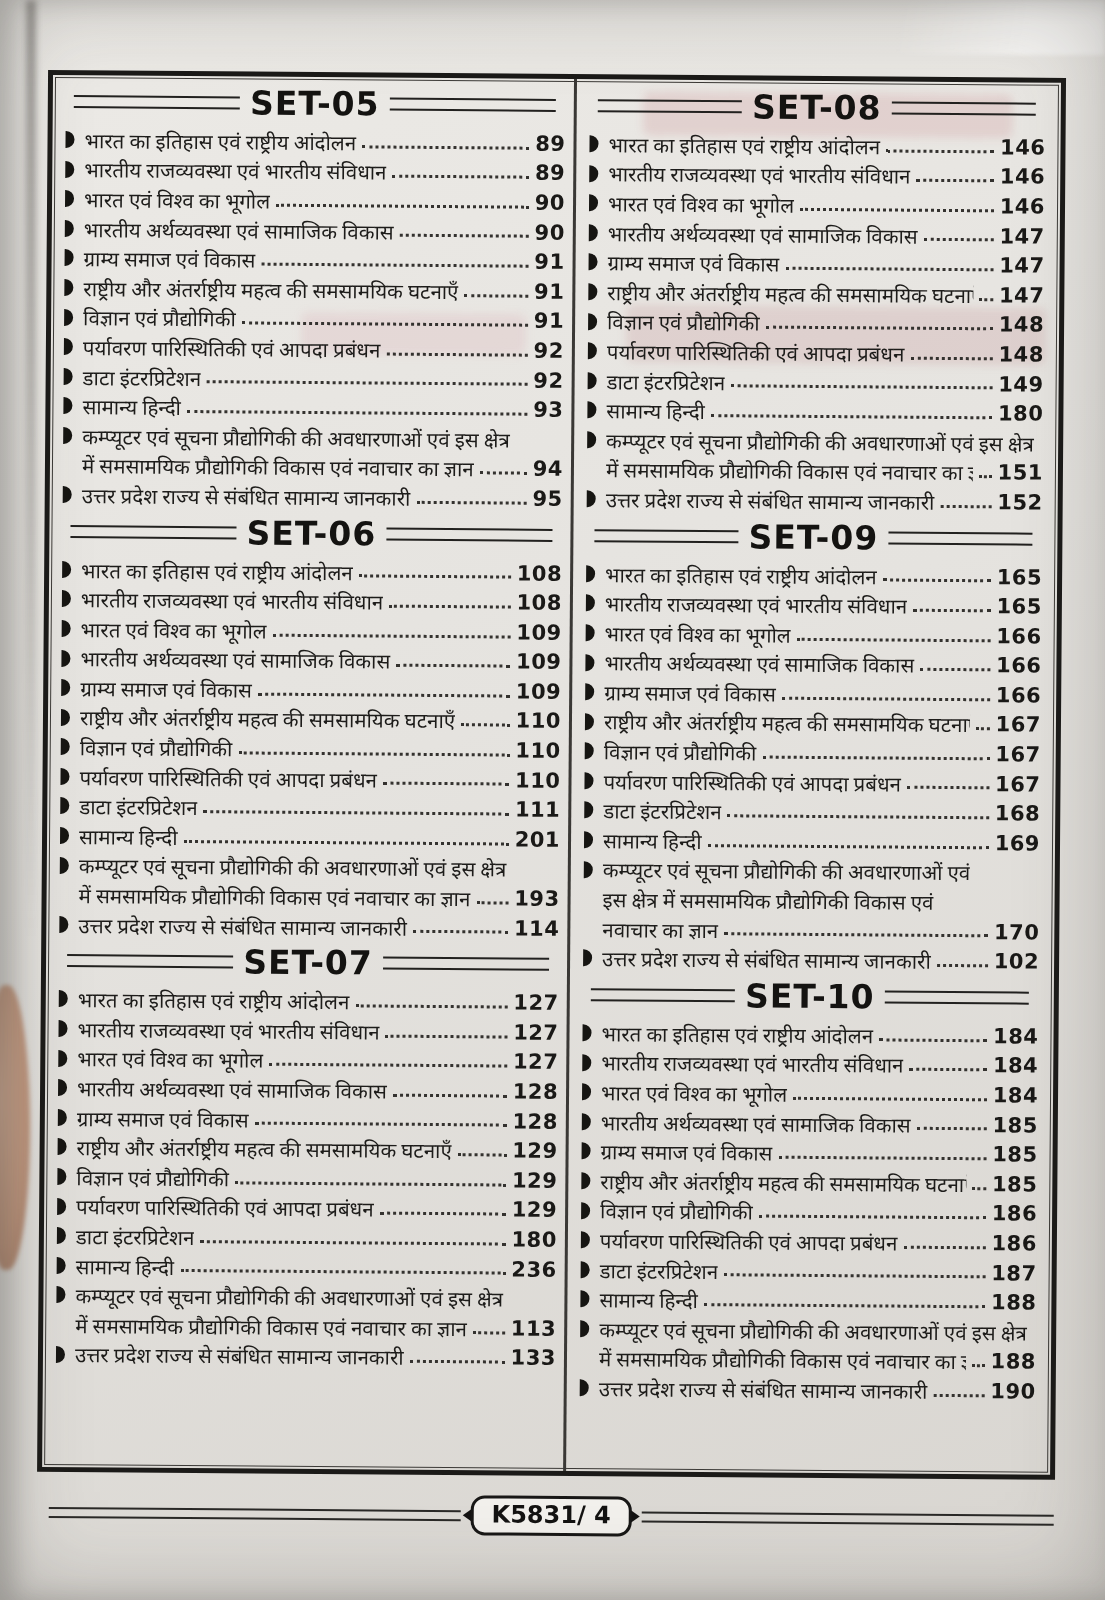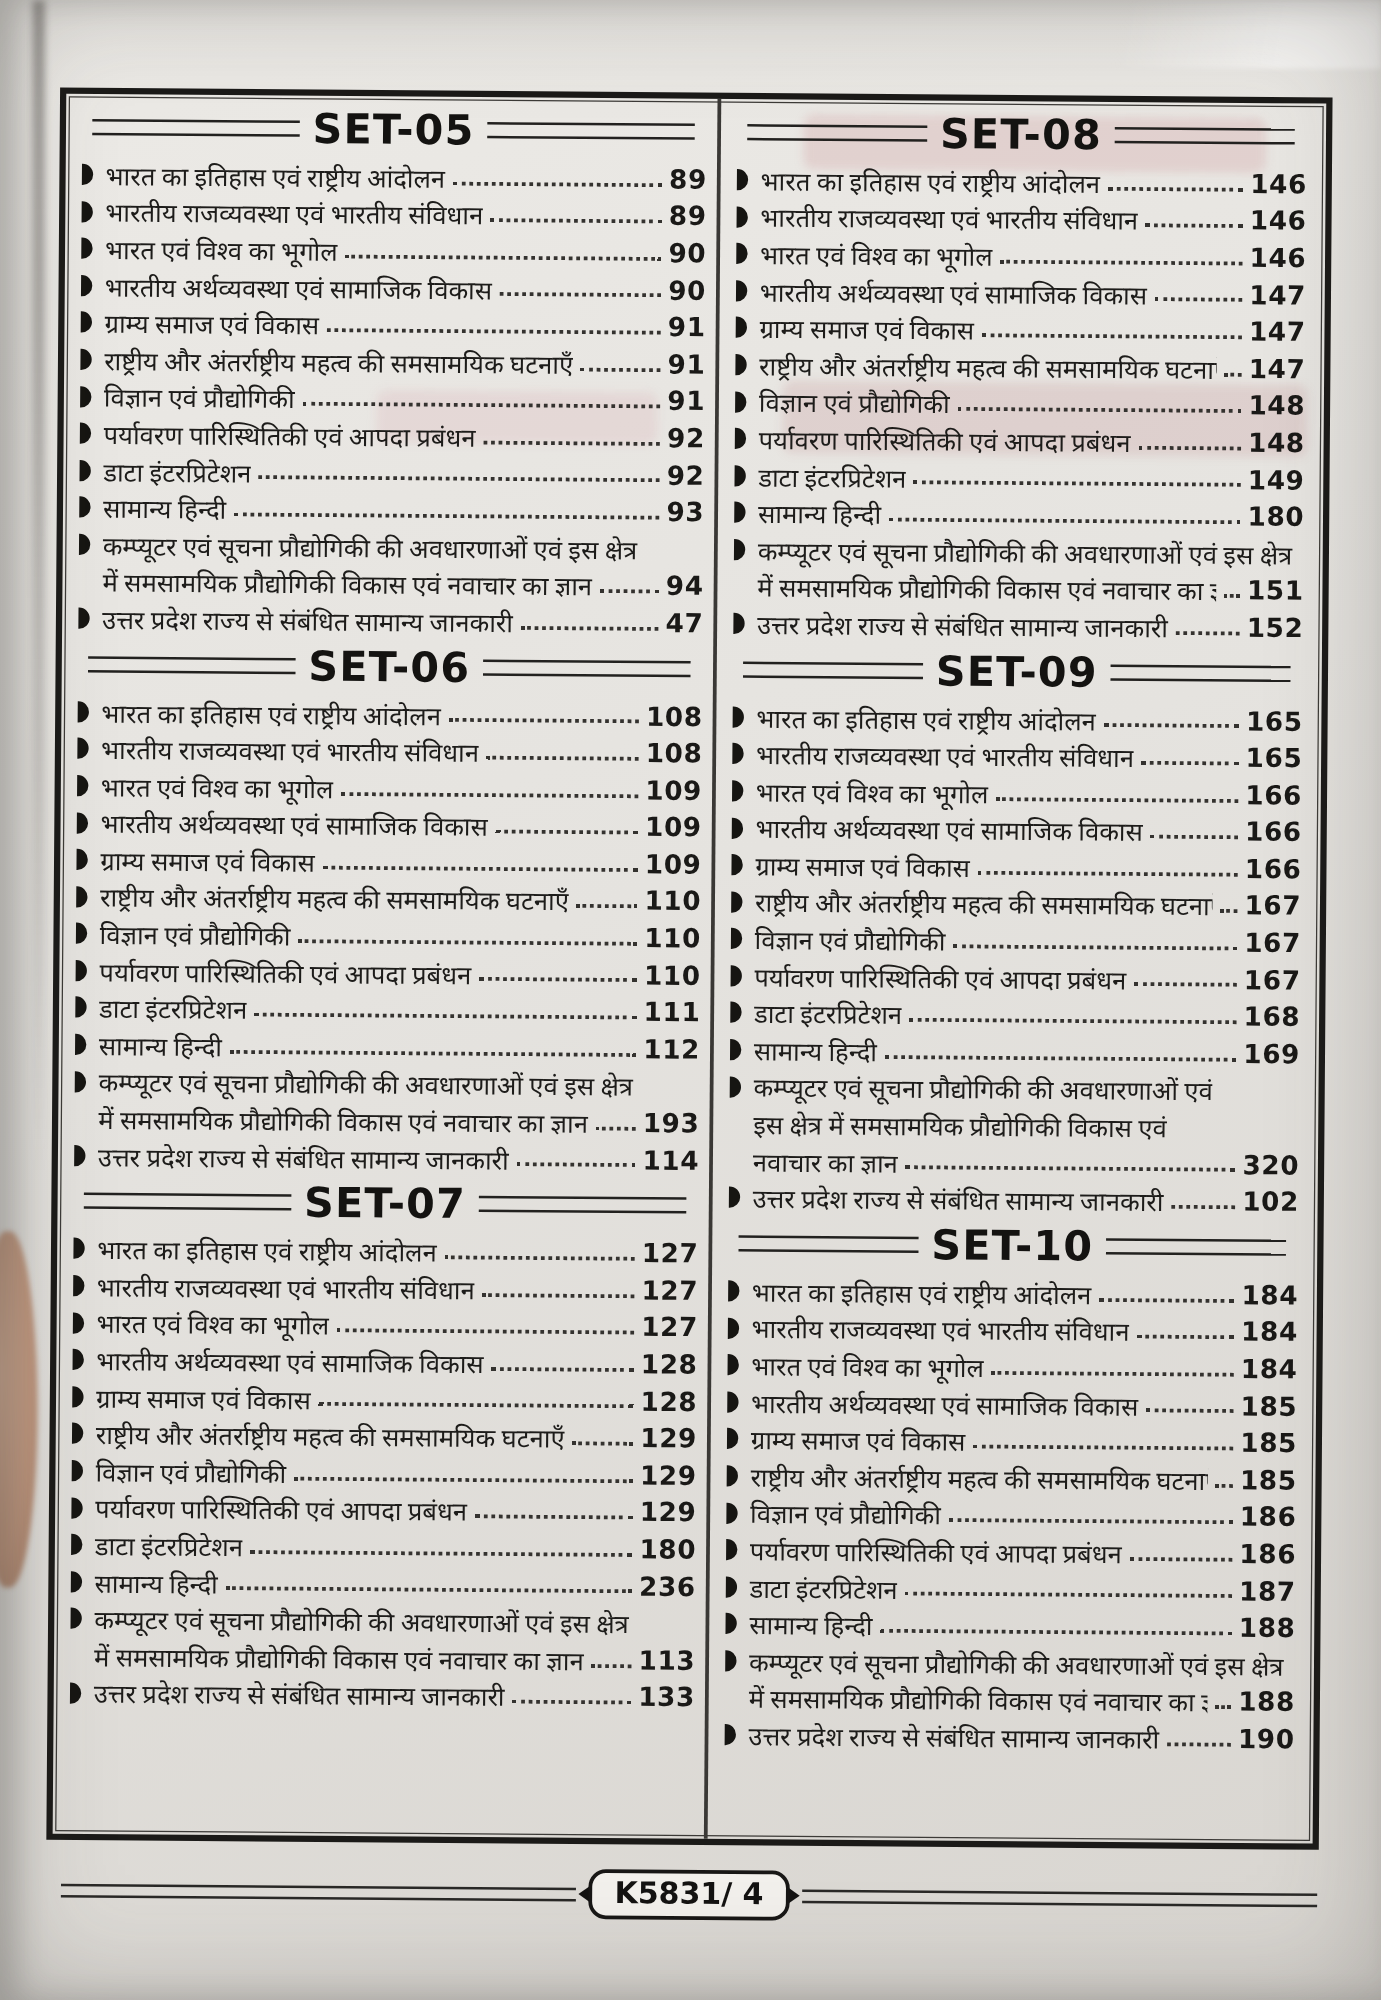--- a/index.html
+++ b/index.html
@@ -210,21 +210,21 @@
                 </div>
               </div>
   </div>
 
   <div class="toc-item">
     <span class="bullet"></span>
     <div class="content">
                 <div class="line">
                   <span class="txt">उत्तर प्रदेश राज्य से संबंधित सामान्य जानकारी</span>
                   <span class="leader"></span>
-                  <span class="pagenum">47</span>
+                  <span class="pagenum">95</span>
                 </div>
               </div>
   </div>
 </div>
   </div>
 
   <div class="set-section">
     <div class="set-header">
       <div class="rule"></div>
       <div class="set-title">SET-06</div>
@@ -329,21 +329,21 @@
                 </div>
               </div>
   </div>
 
   <div class="toc-item">
     <span class="bullet"></span>
     <div class="content">
                 <div class="line">
                   <span class="txt">सामान्य हिन्दी</span>
                   <span class="leader"></span>
-                  <span class="pagenum">112</span>
+                  <span class="pagenum">201</span>
                 </div>
               </div>
   </div>
 
   <div class="toc-item">
     <span class="bullet"></span>
     <div class="content">
                 <div class="line">
                   <span class="txt">कम्प्यूटर एवं सूचना प्रौद्योगिकी की अवधारणाओं एवं इस क्षेत्र</span>
                 </div>
@@ -779,21 +779,21 @@
     <div class="content">
                 <div class="line">
                   <span class="txt">कम्प्यूटर एवं सूचना प्रौद्योगिकी की अवधारणाओं एवं</span>
                 </div>
                 <div class="line">
                   <span class="txt">इस क्षेत्र में समसामयिक प्रौद्योगिकी विकास एवं</span>
                 </div>
                 <div class="line">
                   <span class="txt">नवाचार का ज्ञान</span>
                   <span class="leader"></span>
-                  <span class="pagenum">320</span>
+                  <span class="pagenum">170</span>
                 </div>
               </div>
   </div>
 
   <div class="toc-item">
     <span class="bullet"></span>
     <div class="content">
                 <div class="line">
                   <span class="txt">उत्तर प्रदेश राज्य से संबंधित सामान्य जानकारी</span>
                   <span class="leader"></span>

